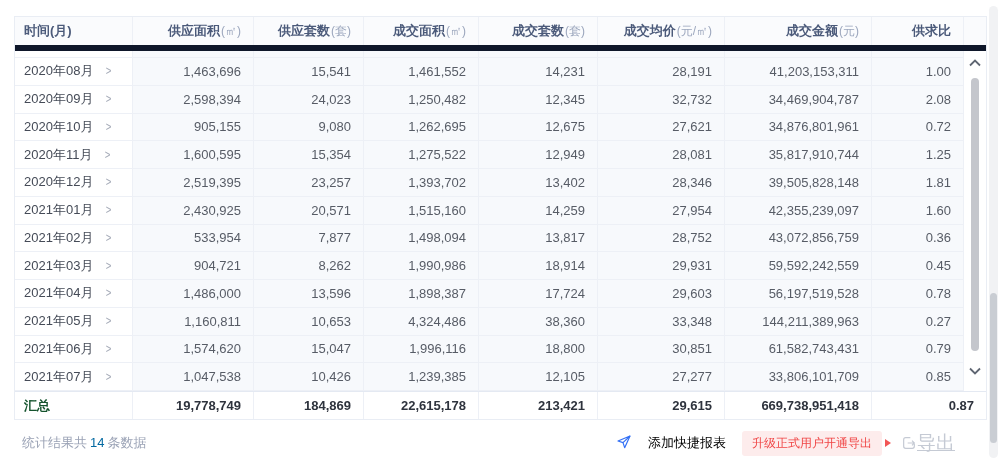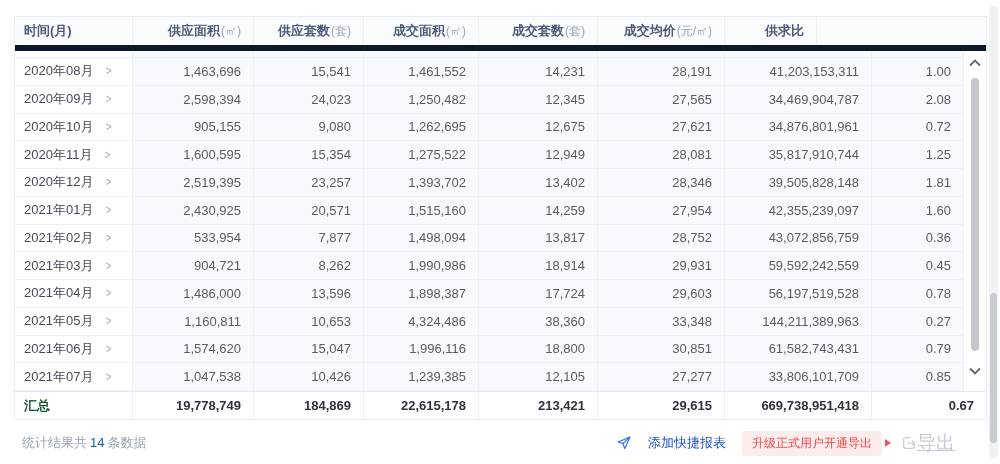--- a/index.html
+++ b/index.html
@@ -46,21 +46,21 @@
   .t-summary .cell { background:#fff; font-weight:700; color:#2e333d; }
   .t-summary .cell.month { font-weight:700; color:#14532d; }
   .t-summary .c8s { border-right:none; }
 
   
   .footer { position:absolute; left:14px; top:430px; width:973px; height:26px;
     display:flex; align-items:center; justify-content:space-between; }
   .stats { padding-left:8px; font-size:13px; color:#9aa2b5; }
   .stats b { color:#0369a1; font-weight:400; margin:16px 3px; }
   .f-right { display:flex; align-items:center; padding-right:32px; }
-  .quick-report { display:flex; align-items:center; gap:16px; color:#1d4ed8;
+  .quick-report { display:flex; gap:16px; color:#000000;
     font-size:13px; cursor:pointer; }
   .badge { margin-left:16px; background:#fdecec; color:#f04545; font-size:12px;
     padding:4px 10px; border-radius:3px; white-space:nowrap; }
   .pointer { width:0; height:0; margin-left:3px;
     border-top:4px solid transparent; border-bottom:4px solid transparent;
     border-left:6px solid #f25555; }
   .export-btn { display:flex; align-items:center; margin-left:10px;
     color:#c5cad4; font-size:19px; cursor:not-allowed;text-decoration:underline; }
 
   
@@ -92,20 +92,24 @@
         <span>成交面积</span>
           <span class="hu">(㎡)</span>
       </div>
       <div class="hcell c5">
         <span>成交套数</span>
           <span class="hu">(套)</span>
       </div>
       <div class="hcell c6">
         <span>成交均价</span>
           <span class="hu">(元/㎡)</span>
+      </div>
+      <div class="hcell c7">
+        <span>成交金额</span>
+          <span class="hu">(元)</span>
       </div>
       <div class="hcell c8">
         <span>供求比</span>
       </div>
       <div class="hcell c9 gutter-h"></div>
     </div>
 
     <div class="t-body">
       <div class="rows-col">
           <div class="partial-clip">
@@ -138,21 +142,21 @@
           </div>
           <div class="t-row">
             <div class="cell month c1">
               <span>2020年09月</span>
               <span class="chev">&gt;</span>
             </div>
             <div class="cell c2">2,598,394</div>
             <div class="cell c3">24,023</div>
             <div class="cell c4">1,250,482</div>
             <div class="cell c5">12,345</div>
-            <div class="cell c6">27,565</div>
+            <div class="cell c6">32,732</div>
             <div class="cell c7">34,469,904,787</div>
             <div class="cell c8">2.08</div>
           </div>
           <div class="t-row">
             <div class="cell month c1">
               <span>2020年10月</span>
               <span class="chev">&gt;</span>
             </div>
             <div class="cell c2">905,155</div>
             <div class="cell c3">9,080</div>
@@ -296,21 +300,21 @@
     </div>
 
     <div class="t-summary">
       <div class="cell month c1">汇总</div>
       <div class="cell c2">19,778,749</div>
       <div class="cell c3">184,869</div>
       <div class="cell c4">22,615,178</div>
       <div class="cell c5">213,421</div>
       <div class="cell c6">29,615</div>
       <div class="cell c7">669,738,951,418</div>
-      <div class="cell c8s">0.67</div>
+      <div class="cell c8s">0.87</div>
     </div>
 
   </div>
 
   <div class="footer">
     <div class="stats">
       <span>统计结果共</span><b>14</b><span>条数据</span>
     </div>
     <div class="f-right">
       <div class="quick-report">

